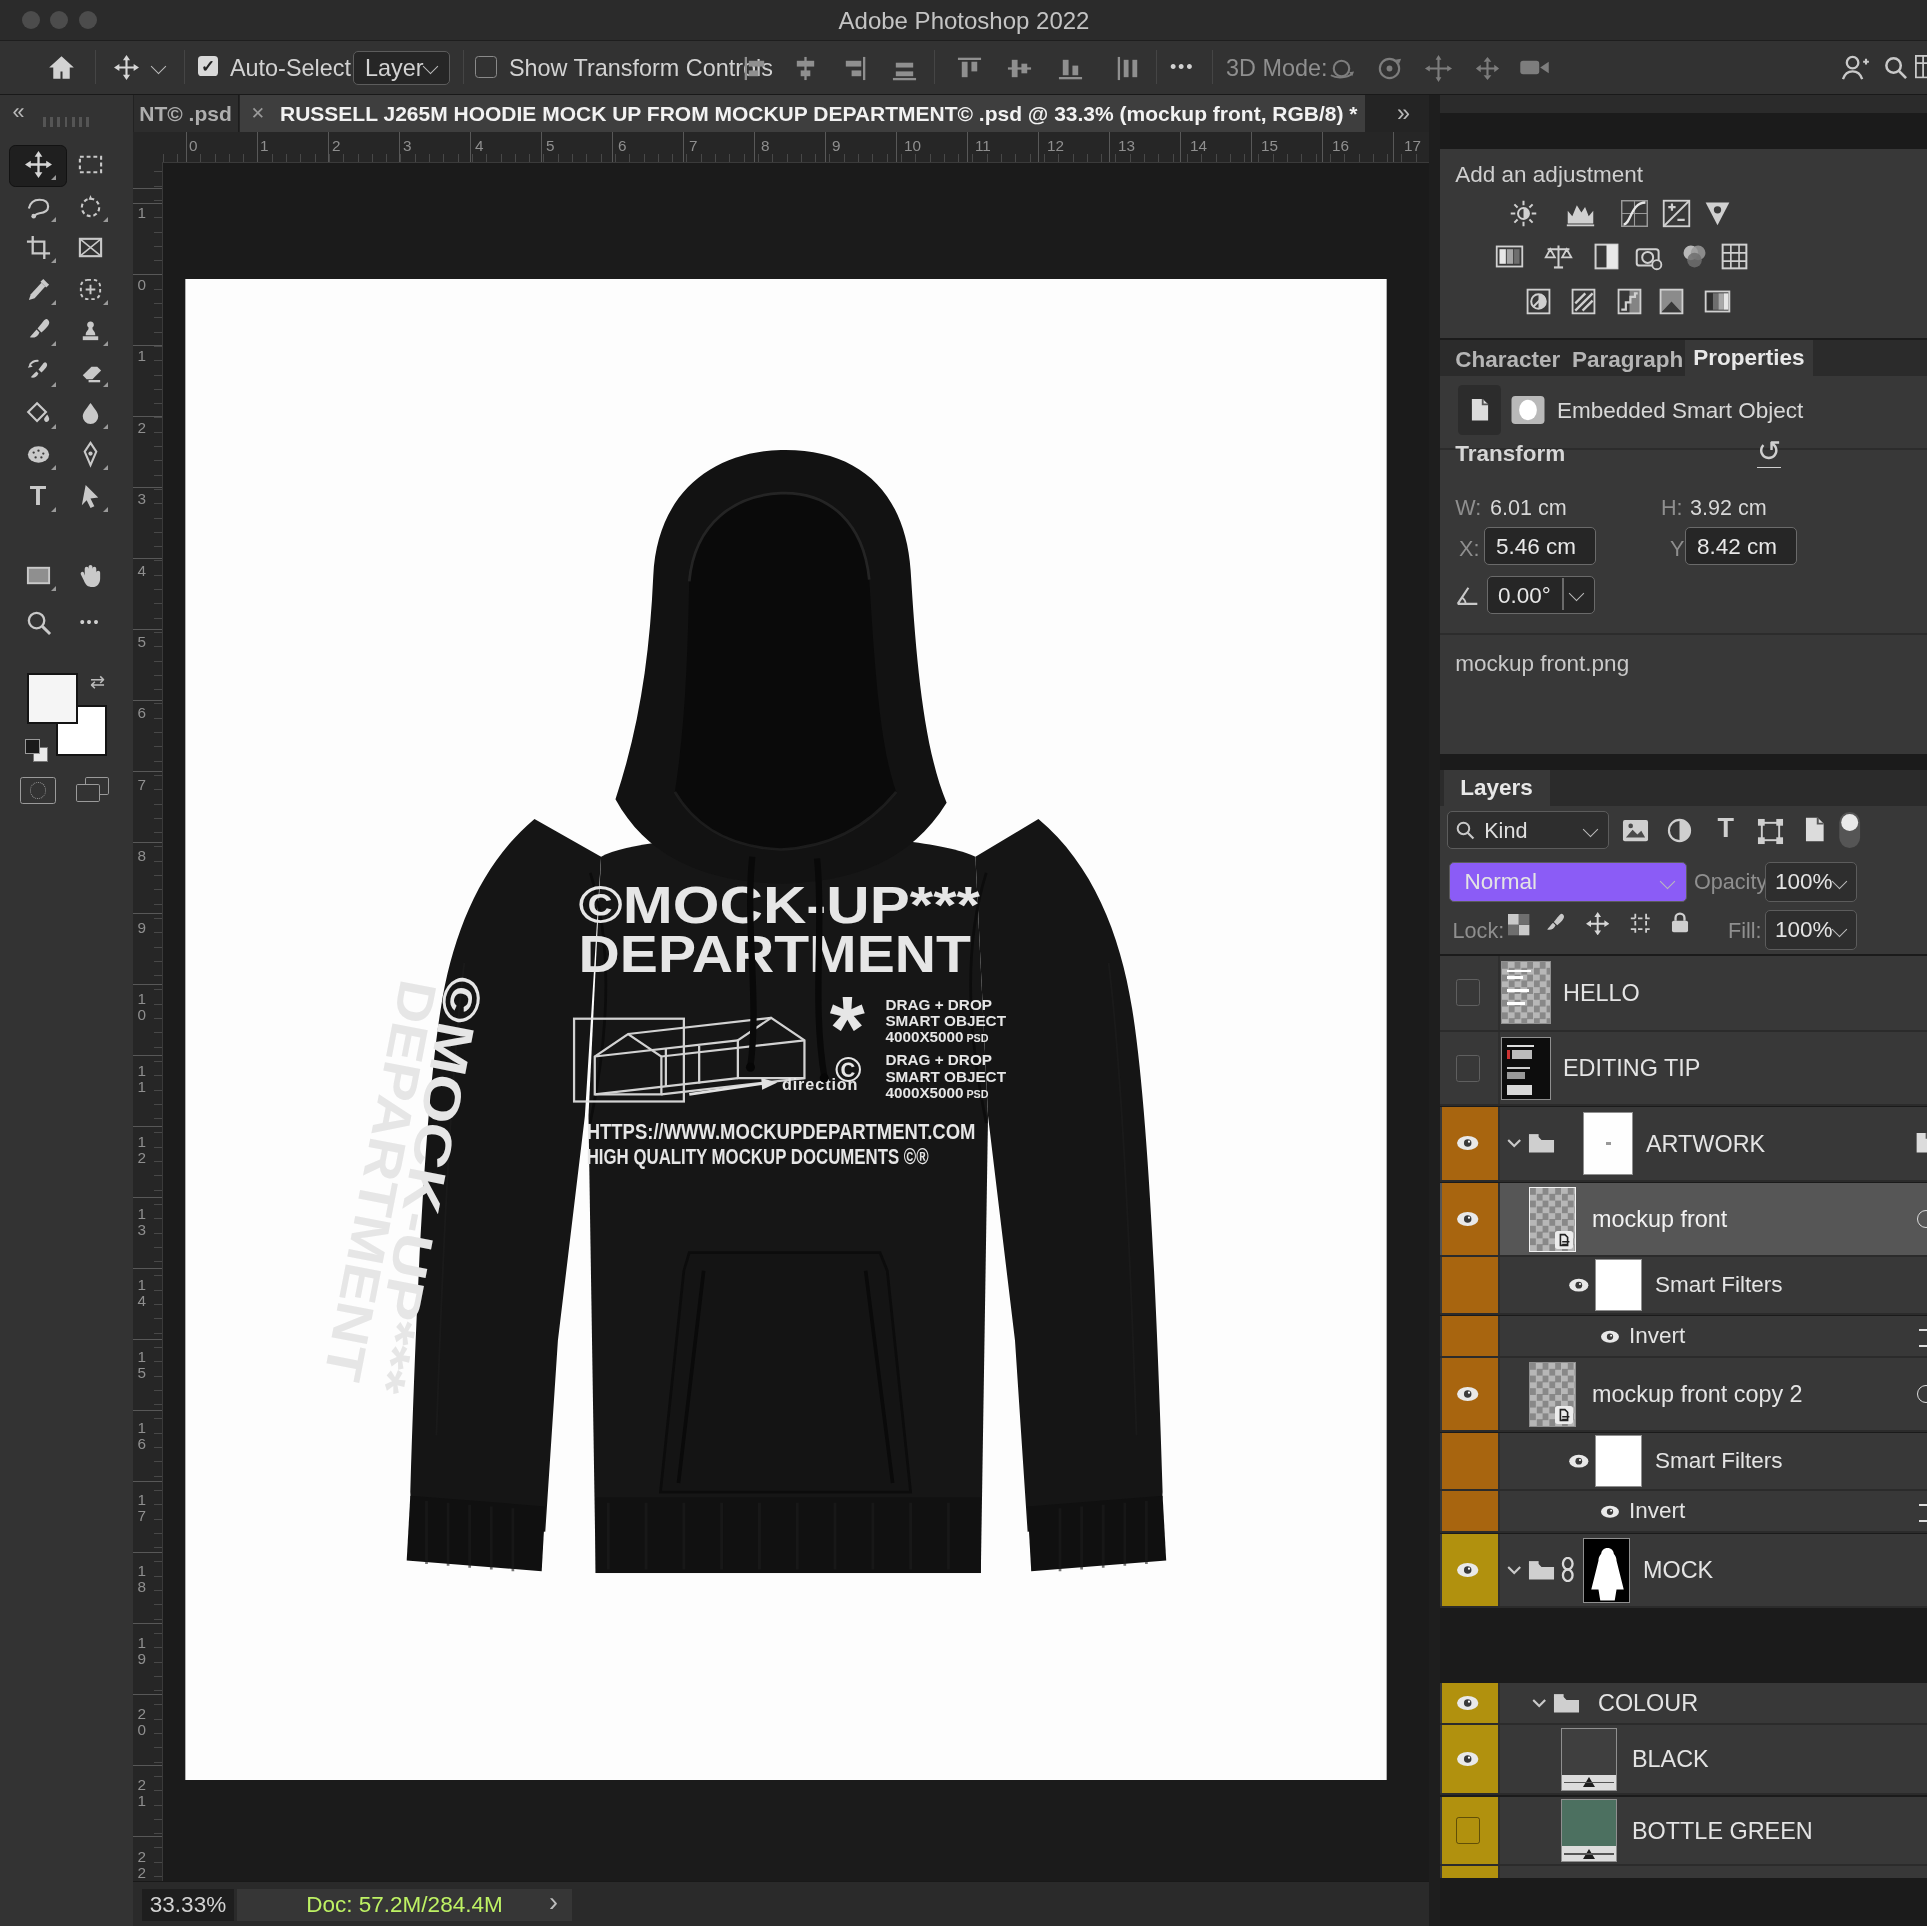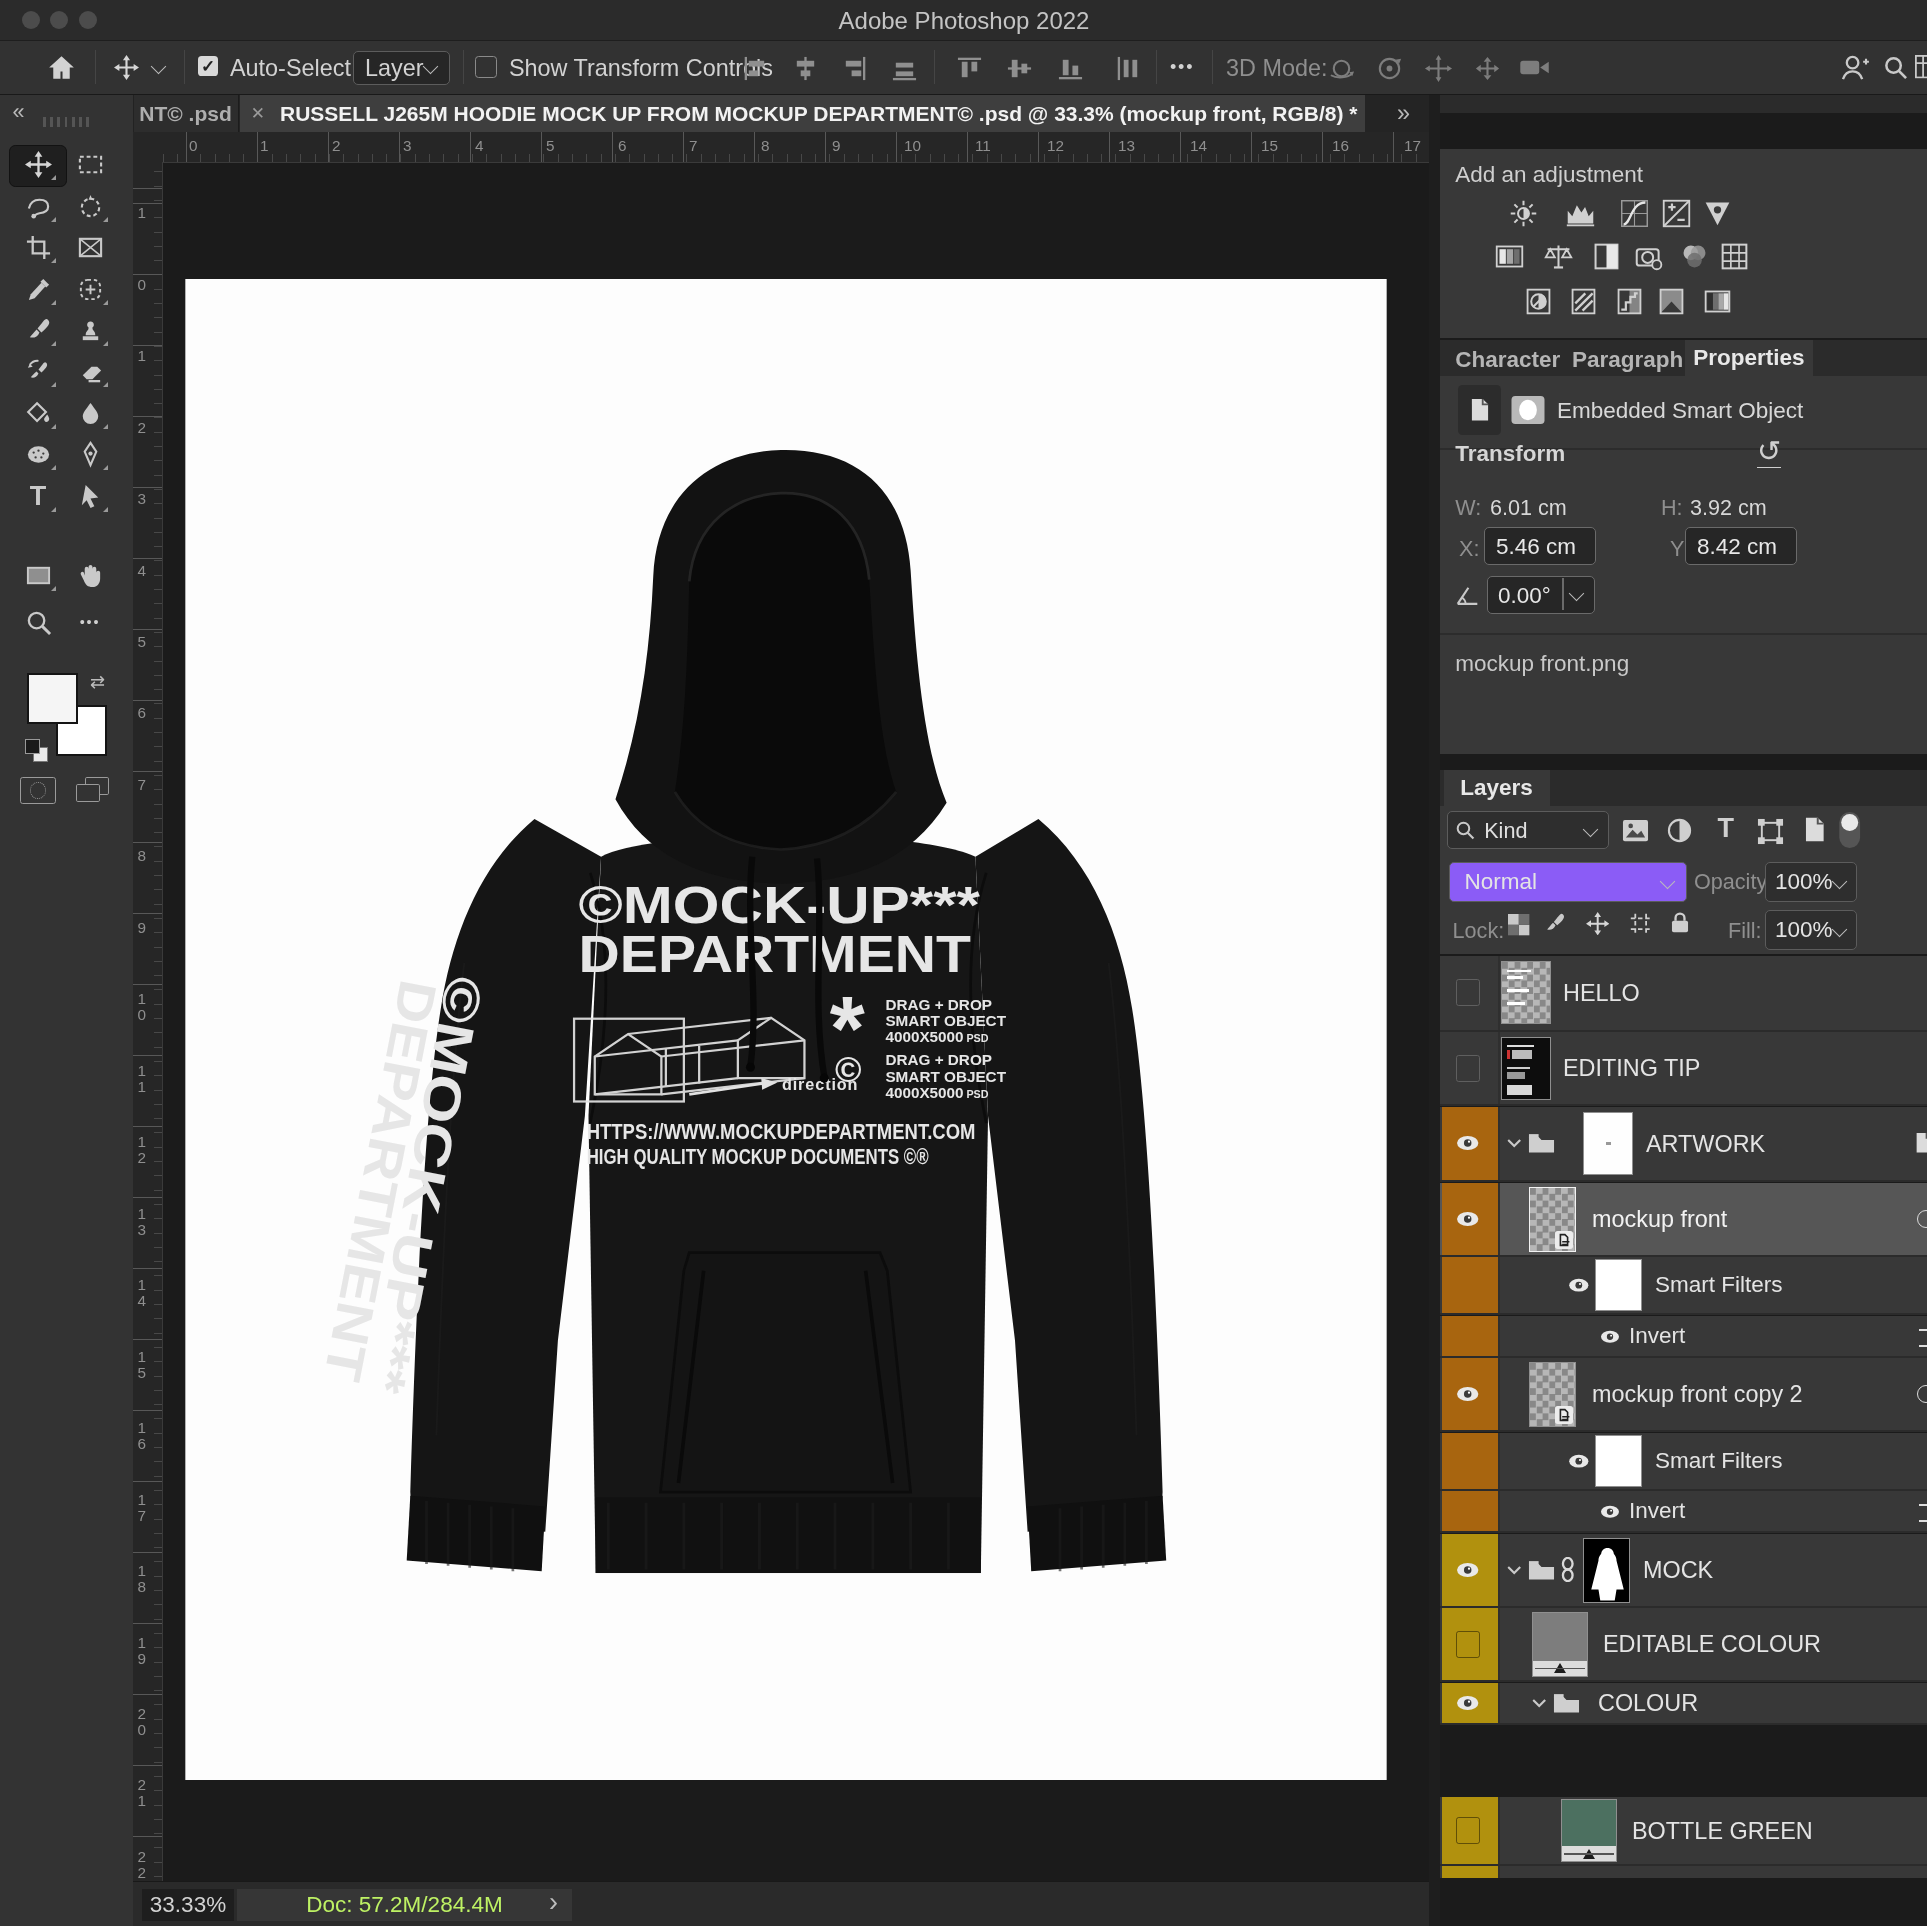--- a/index.html
+++ b/index.html
@@ -1109,48 +1109,50 @@
       </svg>
     <div class="thumb" style="left:143px;top:3.6px;width:47px;height:65px;background:#000">
       <svg width="47" height="65" viewBox="0 0 52 72">
           <path d="M26 14c-7 0-10 5-10 10l-8 32h8l2 12h16l2-12h8l-8-32c0-5-3-10-10-10z" fill="#fff"></path>
           <path d="M26 10c-4 0-7 3-7 7h14c0-4-3-7-7-7z" fill="#fff"></path>
         </svg>
     </div>
     <span class="llabel" style="left:203px">MOCK</span>
   </div>
 
-  <div class="lrow" style="top:1608px;height:72px">
+
+  <div class="lrow" style="top:1683px;height:40px">
     <div class="strip" style="background: rgb(177, 145, 14);"></div>
     <div class="lsep"></div>
-    <div class="visbox onstrip" style="left:16px;top:22.5px"></div>
-    <div class="thumb" style="left:92px;top:3.6px;width:56px;height:65px">
-      <div class="abs" style="inset: 0px 0px 14.4px; background: rgb(125, 125, 125);"></div>
+    <svg class="abs" style="left:16px;top:11.7px" width="23.4" height="16" viewBox="0 0 26 18">
+        <use href="#i-eye"></use>
+      </svg>
+    <svg class="abs" style="left:92px;top:16px" width="14.4" height="9" viewBox="0 0 14 9">
+        <use href="#i-chevd"></use>
+      </svg>
+    <svg class="abs" style="left:113px;top:9px" width="27" height="21.6" viewBox="0 0 28 22">
+        <use href="#i-folder"></use>
+      </svg>
+    <span class="llabel" style="left:158px">COLOUR</span>
+  </div>
+
+  <div class="lrow" style="top:1725px;height:68px">
+    <div class="strip" style="background: rgb(177, 145, 14);"></div>
+    <div class="lsep"></div>
+    <svg class="abs" style="left:16px;top:26px" width="23.4" height="16" viewBox="0 0 26 18">
+        <use href="#i-eye"></use>
+      </svg>
+    <div class="thumb" style="left:121px;top:2.7px;width:56px;height:63px">
+      <div class="abs" style="inset: 0px 0px 14.4px; background: rgb(63, 63, 63);"></div>
       <div class="adjslider">
           <i></i>
         </div>
     </div>
-    <span class="llabel" style="left:163px">EDITABLE COLOUR</span>
-  </div>
-
-  <div class="lrow" style="top:1683px;height:40px">
-    <div class="strip" style="background: rgb(177, 145, 14);"></div>
-    <div class="lsep"></div>
-    <svg class="abs" style="left:16px;top:11.7px" width="23.4" height="16" viewBox="0 0 26 18">
-        <use href="#i-eye"></use>
-      </svg>
-    <svg class="abs" style="left:92px;top:16px" width="14.4" height="9" viewBox="0 0 14 9">
-        <use href="#i-chevd"></use>
-      </svg>
-    <svg class="abs" style="left:113px;top:9px" width="27" height="21.6" viewBox="0 0 28 22">
-        <use href="#i-folder"></use>
-      </svg>
-    <span class="llabel" style="left:158px">COLOUR</span>
-  </div>
-
+    <span class="llabel" style="left:192px">BLACK</span>
+  </div>
 
   <div class="lrow" style="top:1797px;height:67px">
     <div class="strip" style="background: rgb(177, 145, 14);"></div>
     <div class="lsep"></div>
     <div class="visbox onstrip" style="left:16px;top:20px"></div>
     <div class="thumb" style="left:121px;top:1.8px;width:56px;height:63px">
       <div class="abs" style="inset: 0px 0px 14.4px; background: rgb(76, 112, 96);"></div>
       <div class="adjslider">
           <i></i>
         </div>

